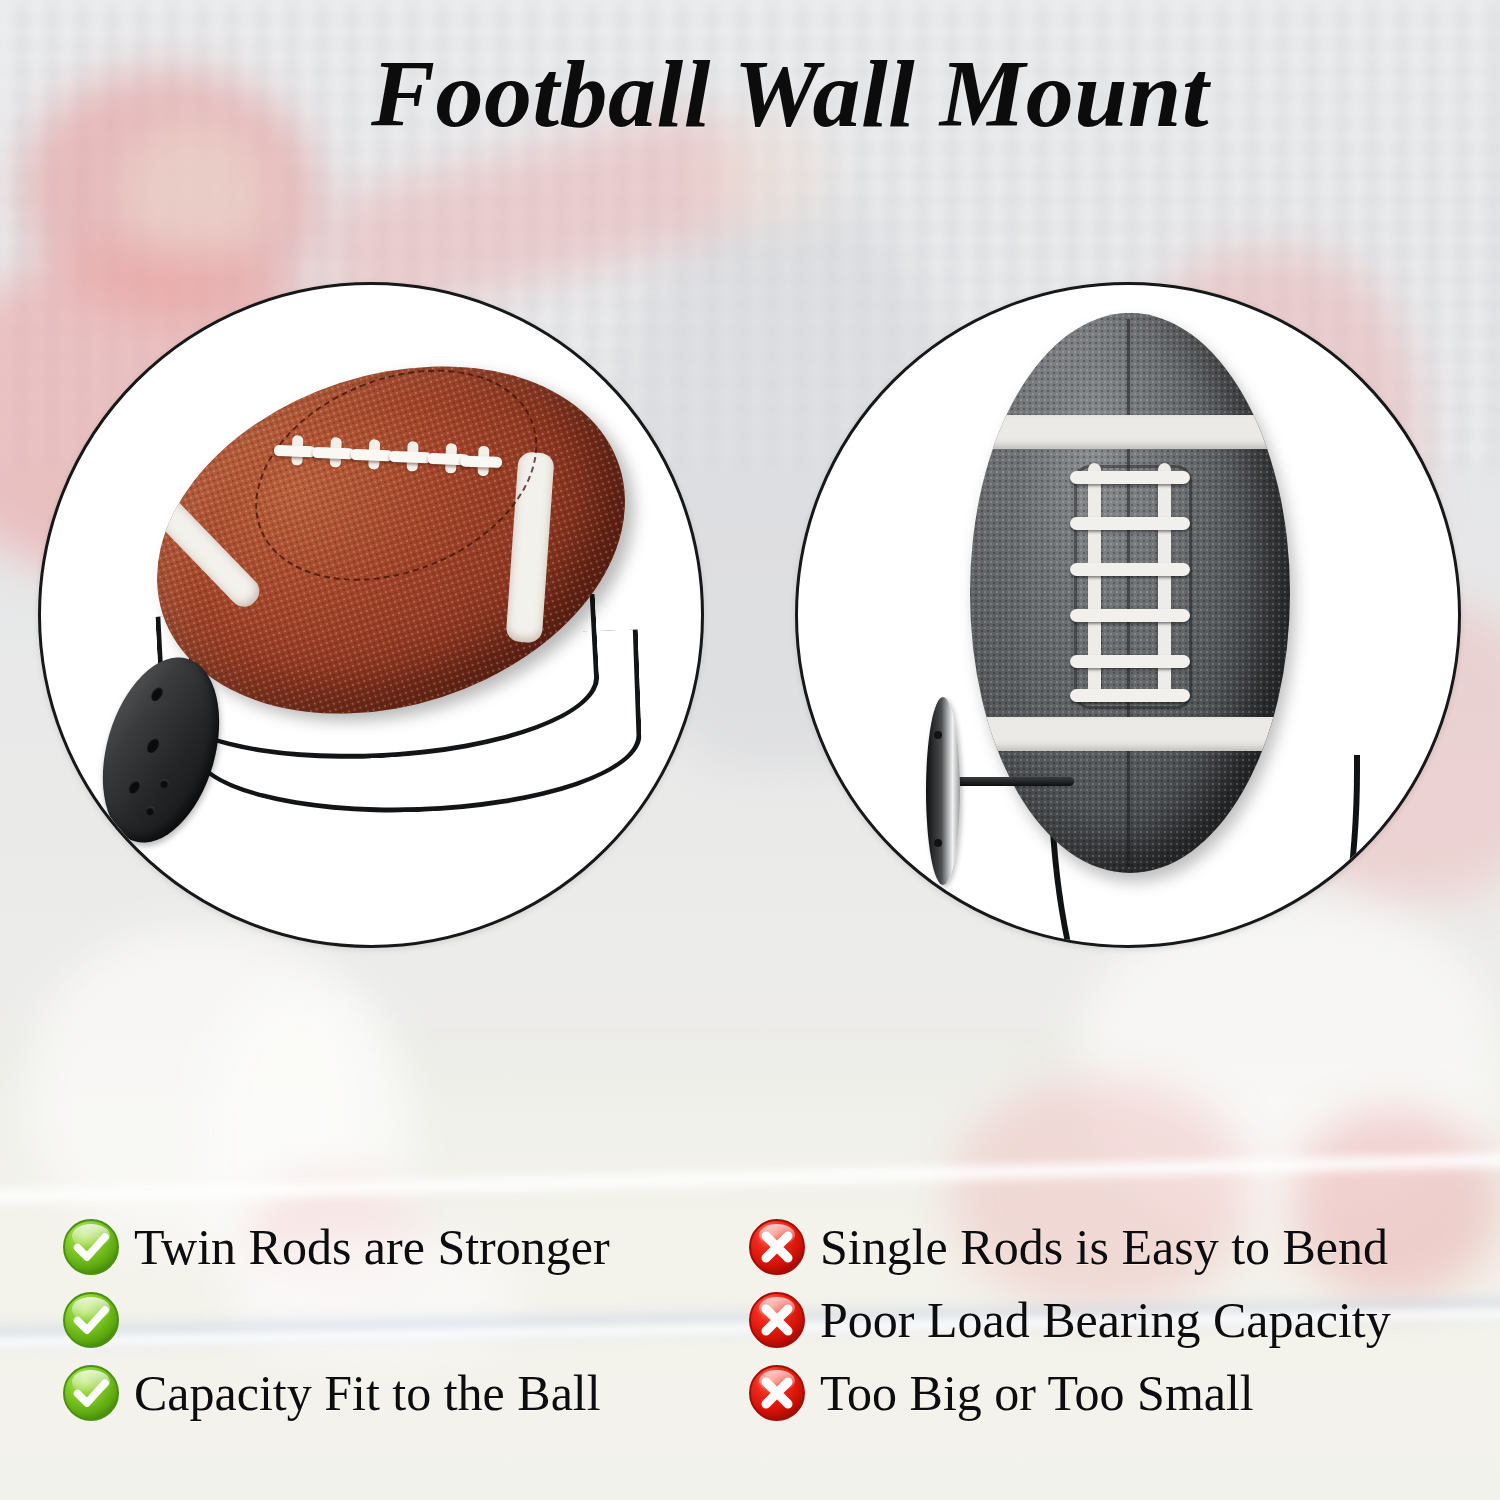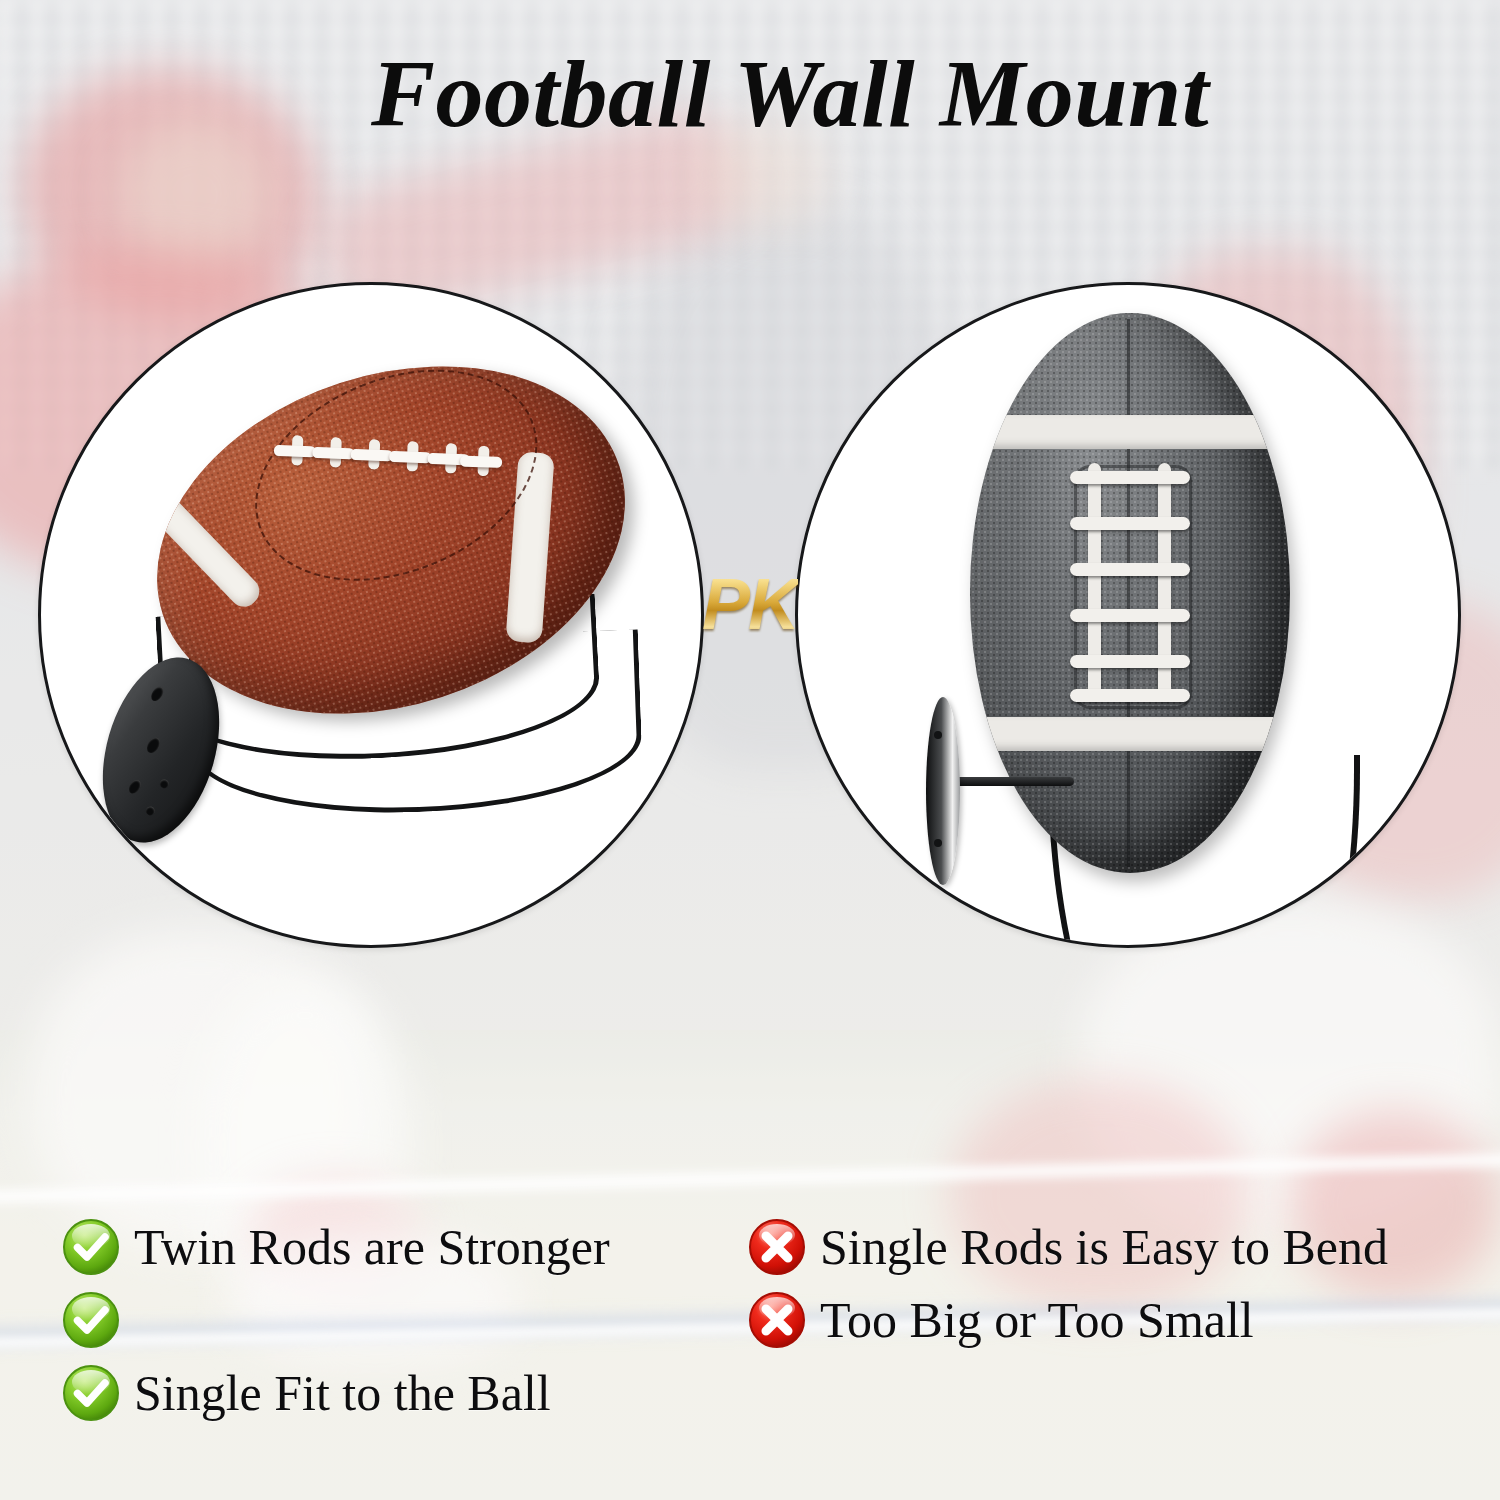--- a/index.html
+++ b/index.html
@@ -319,23 +319,20 @@
       </div>
 
       <div class="poleR"></div>
       <div class="plateR">
         <div class="plateR-h1"></div>
         <div class="plateR-h2"></div>
       </div>
     </div>
   </div>
 
-  <div class="pk">
-    <span>PK</span>
-  </div>
 
   <div class="features">
 
     <div class="col pros">
       <div class="frow">
         <div class="fi">
           <svg viewBox="0 0 58 58">
             <defs>
               <radialGradient id="gg1" cx="38%" cy="28%" r="78%">
                 <stop offset="0%" stop-color="#bbe86a"></stop>
@@ -365,21 +362,21 @@
         </div>
       </div>
       <div class="frow">
         <div class="fi">
           <svg viewBox="0 0 58 58">
             <circle cx="29" cy="29" r="27" fill="url(#gg1)" stroke="#4b9110" stroke-width="2"></circle>
             <ellipse cx="29" cy="18" rx="19" ry="12" fill="url(#gs1)"></ellipse>
             <path d="M15.5 29.5 L25 39 L43 19" fill="none" stroke="#ffffff" stroke-width="7.5" stroke-linecap="round" stroke-linejoin="round"></path>
           </svg>
         </div>
-        <div class="flabel">Single Fit to the Ball</div>
+        <div class="flabel">Capacity Fit to the Ball</div>
       </div>
     </div>
 
     <div class="col cons">
       <div class="frow">
         <div class="fi">
           <svg viewBox="0 0 58 58">
             <defs>
               <radialGradient id="rg1" cx="38%" cy="26%" r="78%">
                 <stop offset="0%" stop-color="#ff8a7a"></stop>
@@ -400,19 +397,29 @@
         <div class="flabel">Single Rods is Easy to Bend</div>
       </div>
       <div class="frow">
         <div class="fi">
           <svg viewBox="0 0 58 58">
             <circle cx="29" cy="29" r="27" fill="url(#rg1)" stroke="#a50d04" stroke-width="2"></circle>
             <ellipse cx="29" cy="17" rx="18" ry="11" fill="url(#rs1)"></ellipse>
             <path d="M18 18 L40 40 M40 18 L18 40" fill="none" stroke="#ffffff" stroke-width="9" stroke-linecap="round"></path>
           </svg>
         </div>
+        <div class="flabel">Poor Load Bearing Capacity</div>
+      </div>
+      <div class="frow">
+        <div class="fi">
+          <svg viewBox="0 0 58 58">
+            <circle cx="29" cy="29" r="27" fill="url(#rg1)" stroke="#a50d04" stroke-width="2"></circle>
+            <ellipse cx="29" cy="17" rx="18" ry="11" fill="url(#rs1)"></ellipse>
+            <path d="M18 18 L40 40 M40 18 L18 40" fill="none" stroke="#ffffff" stroke-width="9" stroke-linecap="round"></path>
+          </svg>
+        </div>
         <div class="flabel">Too Big or Too Small</div>
       </div>
     </div>
 
   </div>
 
 </div>
 
 </body></html>

